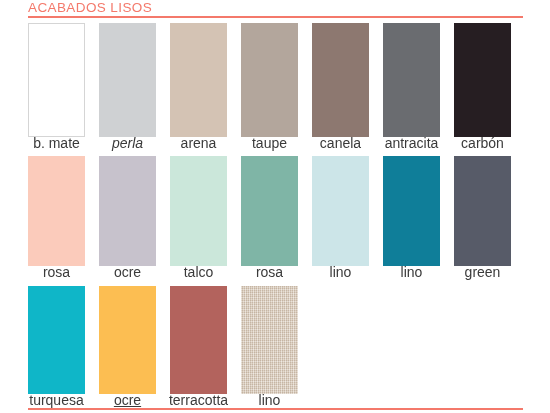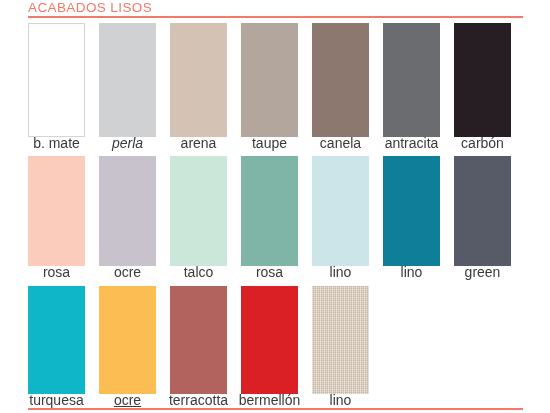--- a/index.html
+++ b/index.html
@@ -212,24 +212,20 @@
         </div>
         <div class="cell">
           <div class="chip" style="background: rgb(252, 190, 82);"></div>
           <div class="chip-label" style="color: rgb(58, 58, 58); text-decoration: underline;">ocre</div>
         </div>
         <div class="cell">
           <div class="chip" style="background: rgb(179, 99, 93);"></div>
           <div class="chip-label" style="color: rgb(58, 58, 58);">terracotta</div>
         </div>
         <div class="cell">
-          <div class="chip" style="background: rgb(218, 32, 37);"></div>
-          <div class="chip-label" style="color: rgb(58, 58, 58);">bermellón</div>
-        </div>
-        <div class="cell">
           <div class="chip texture" style="background: rgb(216, 201, 184);"></div>
           <div class="chip-label" style="color: rgb(58, 58, 58);">lino</div>
         </div>
       </div>
   </div>
 
   <div class="rule-bottom" style="background: rgb(244, 121, 107);"></div>
 
 </div>
 

